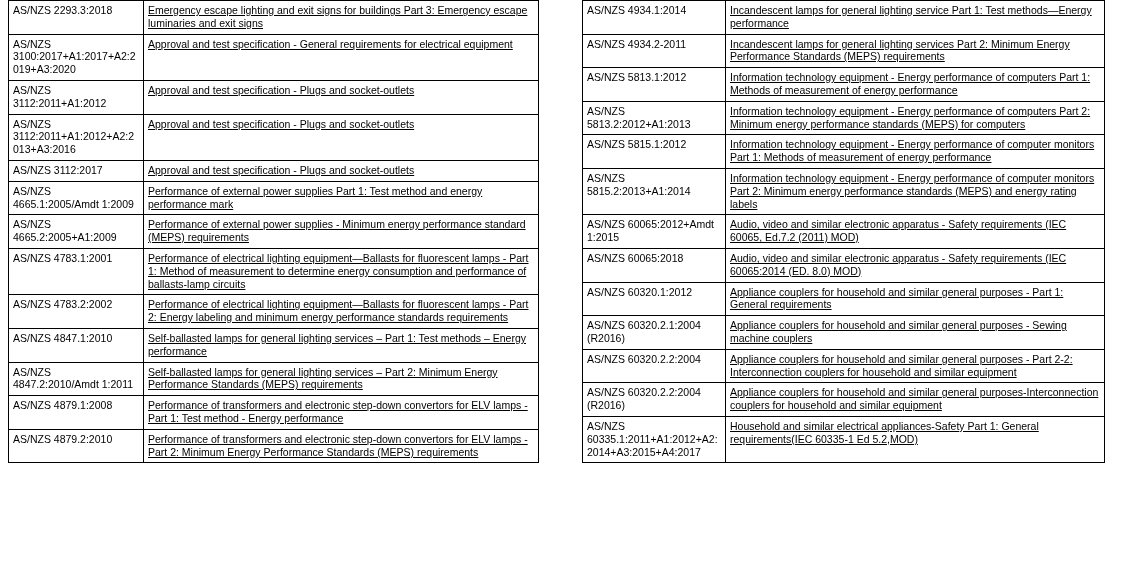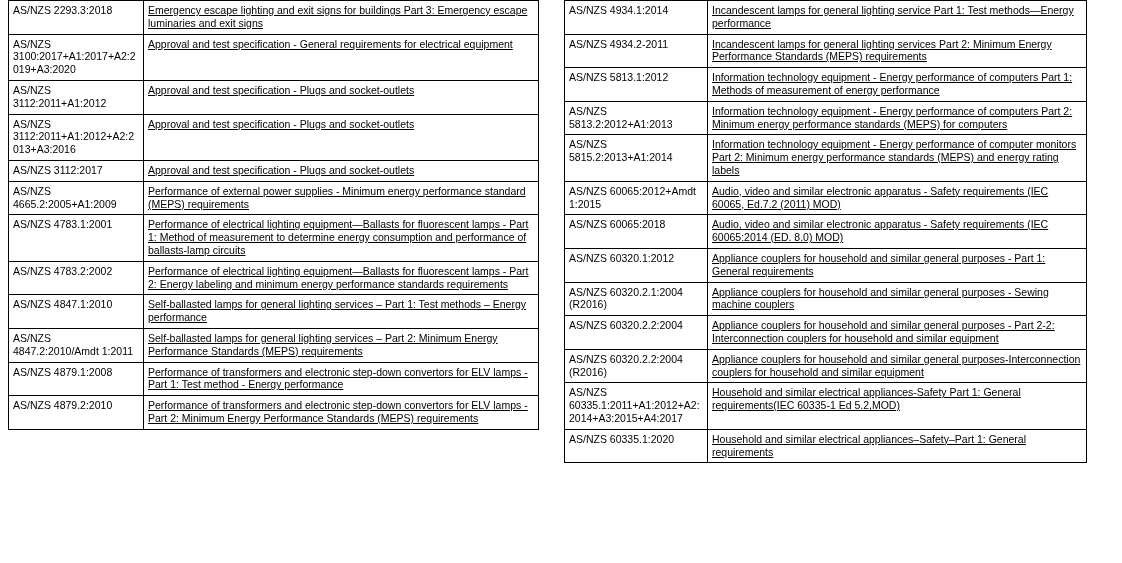--- a/index.html
+++ b/index.html
@@ -17,21 +17,21 @@
   .page {
     position: relative;
     width: 1122px;
     height: 563px;
   }
   .table-wrap {
     position: absolute;
     top: 0;
   }
   #left-table-wrap { left: 8px; width: 530px; }
-  #right-table-wrap { left: 556px; width: 522px; padding-left: 8px; }
+  #right-table-wrap { left: 574px; width: 522px; padding-left: 8px; }
 
   table.std-table {
     border-collapse: collapse;
     width: 100%;
     table-layout: fixed;
   }
   table.std-table td {
     border: 1px solid #000000;
     vertical-align: top;
     font-size: 10.5px;
@@ -70,20 +70,24 @@
           <td class="code">AS/NZS 3112:2011+A1:2012</td>
           <td class="desc">Approval and test specification - Plugs and socket-outlets</td>
         </tr>
         <tr>
           <td class="code">AS/NZS 3112:2011+A1:2012+A2:2013+A3:2016</td>
           <td class="desc">Approval and test specification - Plugs and socket-outlets</td>
         </tr>
         <tr>
           <td class="code">AS/NZS 3112:2017</td>
           <td class="desc">Approval and test specification - Plugs and socket-outlets</td>
+        </tr>
+        <tr>
+          <td class="code">AS/NZS 4665.1:2005/Amdt 1:2009</td>
+          <td class="desc">Performance of external power supplies Part 1: Test method and energy performance mark</td>
         </tr>
         <tr>
           <td class="code">AS/NZS 4665.2:2005+A1:2009</td>
           <td class="desc">Performance of external power supplies - Minimum energy performance standard (MEPS) requirements</td>
         </tr>
         <tr>
           <td class="code">AS/NZS 4783.1:2001</td>
           <td class="desc">Performance of electrical lighting equipment—Ballasts for fluorescent lamps - Part 1: Method of measurement to determine energy consumption and performance of ballasts-lamp circuits</td>
         </tr>
         <tr>
@@ -127,20 +131,24 @@
         </tr>
         <tr>
           <td class="code">AS/NZS 5813.1:2012</td>
           <td class="desc">Information technology equipment - Energy performance of computers Part 1: Methods of measurement of energy performance</td>
         </tr>
         <tr>
           <td class="code">AS/NZS 5813.2:2012+A1:2013</td>
           <td class="desc">Information technology equipment - Energy performance of computers Part 2: Minimum energy performance standards (MEPS) for computers</td>
         </tr>
         <tr>
+          <td class="code">AS/NZS 5815.1:2012</td>
+          <td class="desc">Information technology equipment - Energy performance of computer monitors Part 1: Methods of measurement of energy performance</td>
+        </tr>
+        <tr>
           <td class="code">AS/NZS 5815.2:2013+A1:2014</td>
           <td class="desc">Information technology equipment - Energy performance of computer monitors Part 2: Minimum energy performance standards (MEPS) and energy rating labels</td>
         </tr>
         <tr>
           <td class="code">AS/NZS 60065:2012+Amdt 1:2015</td>
           <td class="desc">Audio, video and similar electronic apparatus - Safety requirements (IEC 60065, Ed.7.2 (2011) MOD)</td>
         </tr>
         <tr>
           <td class="code">AS/NZS 60065:2018</td>
           <td class="desc">Audio, video and similar electronic apparatus - Safety requirements (IEC 60065:2014 (ED. 8.0) MOD)</td>
@@ -158,22 +166,18 @@
           <td class="desc">Appliance couplers for household and similar general purposes - Part 2-2: Interconnection couplers for household and similar equipment</td>
         </tr>
         <tr>
           <td class="code">AS/NZS 60320.2.2:2004 (R2016)</td>
           <td class="desc">Appliance couplers for household and similar general purposes-Interconnection couplers for household and similar equipment</td>
         </tr>
         <tr>
           <td class="code">AS/NZS 60335.1:2011+A1:2012+A2:2014+A3:2015+A4:2017</td>
           <td class="desc">Household and similar electrical appliances-Safety Part 1: General requirements(IEC 60335-1 Ed 5.2,MOD)</td>
         </tr>
-        <tr>
-          <td class="code">AS/NZS 60335.1:2020</td>
-          <td class="desc">Household and similar electrical appliances–Safety–Part 1: General requirements</td>
-        </tr>
 
       </tbody>
     </table>
   </div>
 
 </div>
 
 </body></html>

